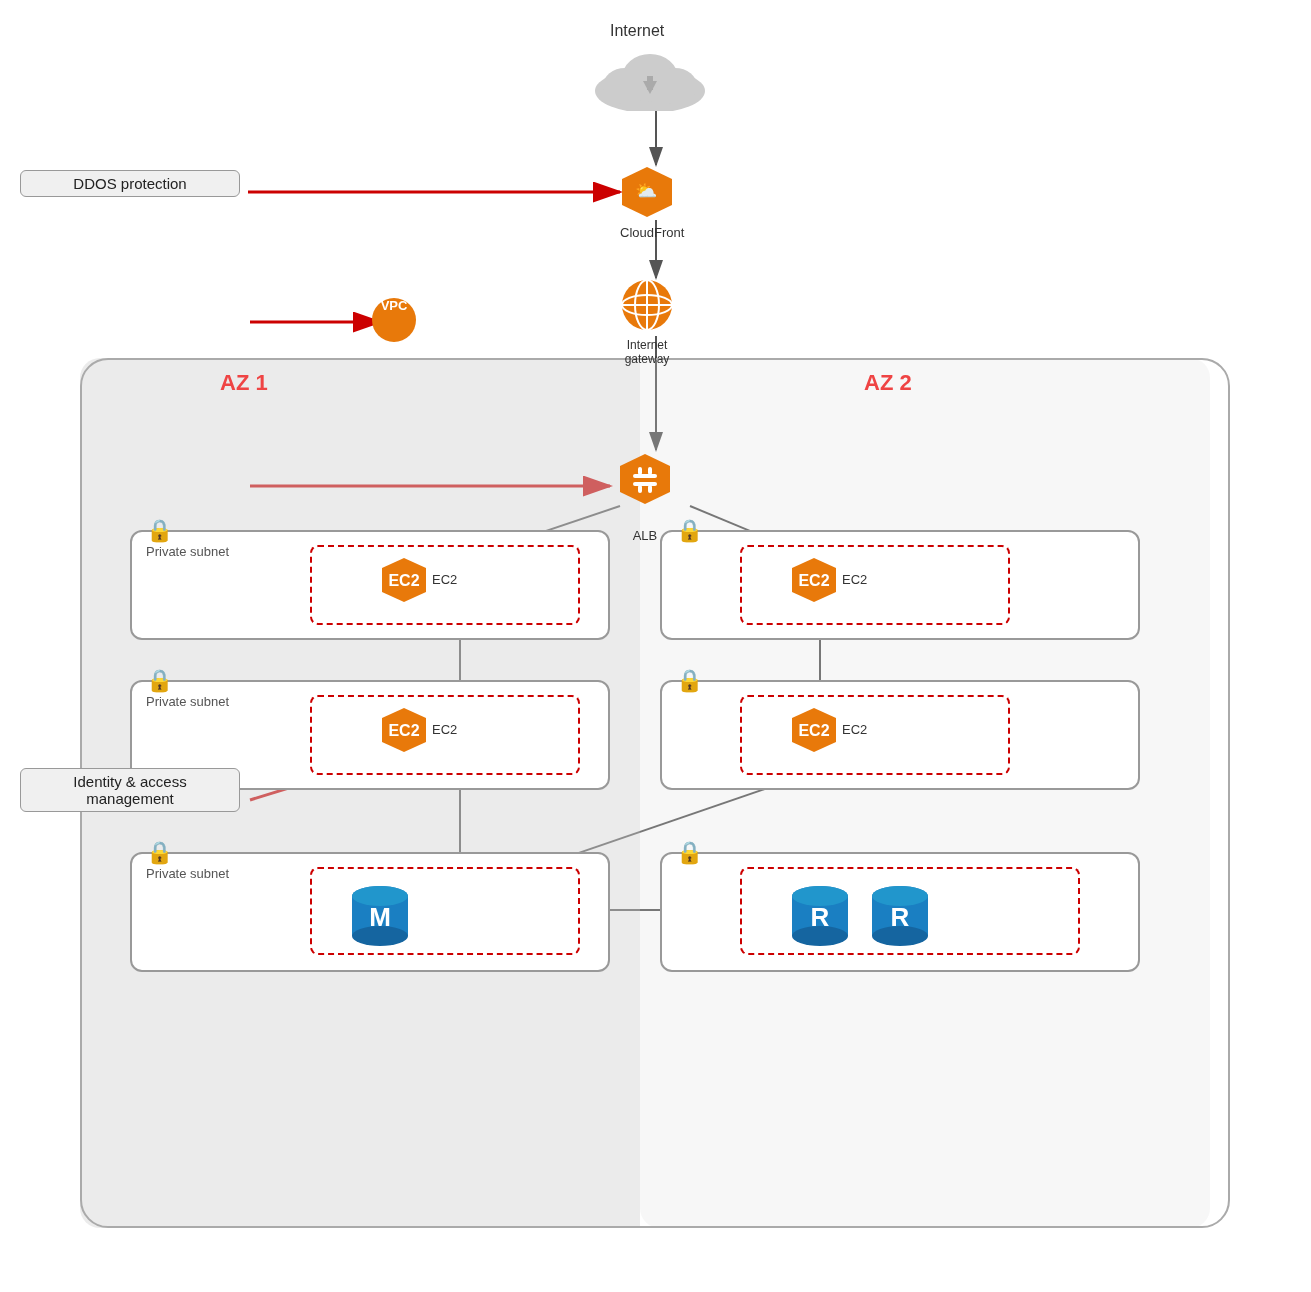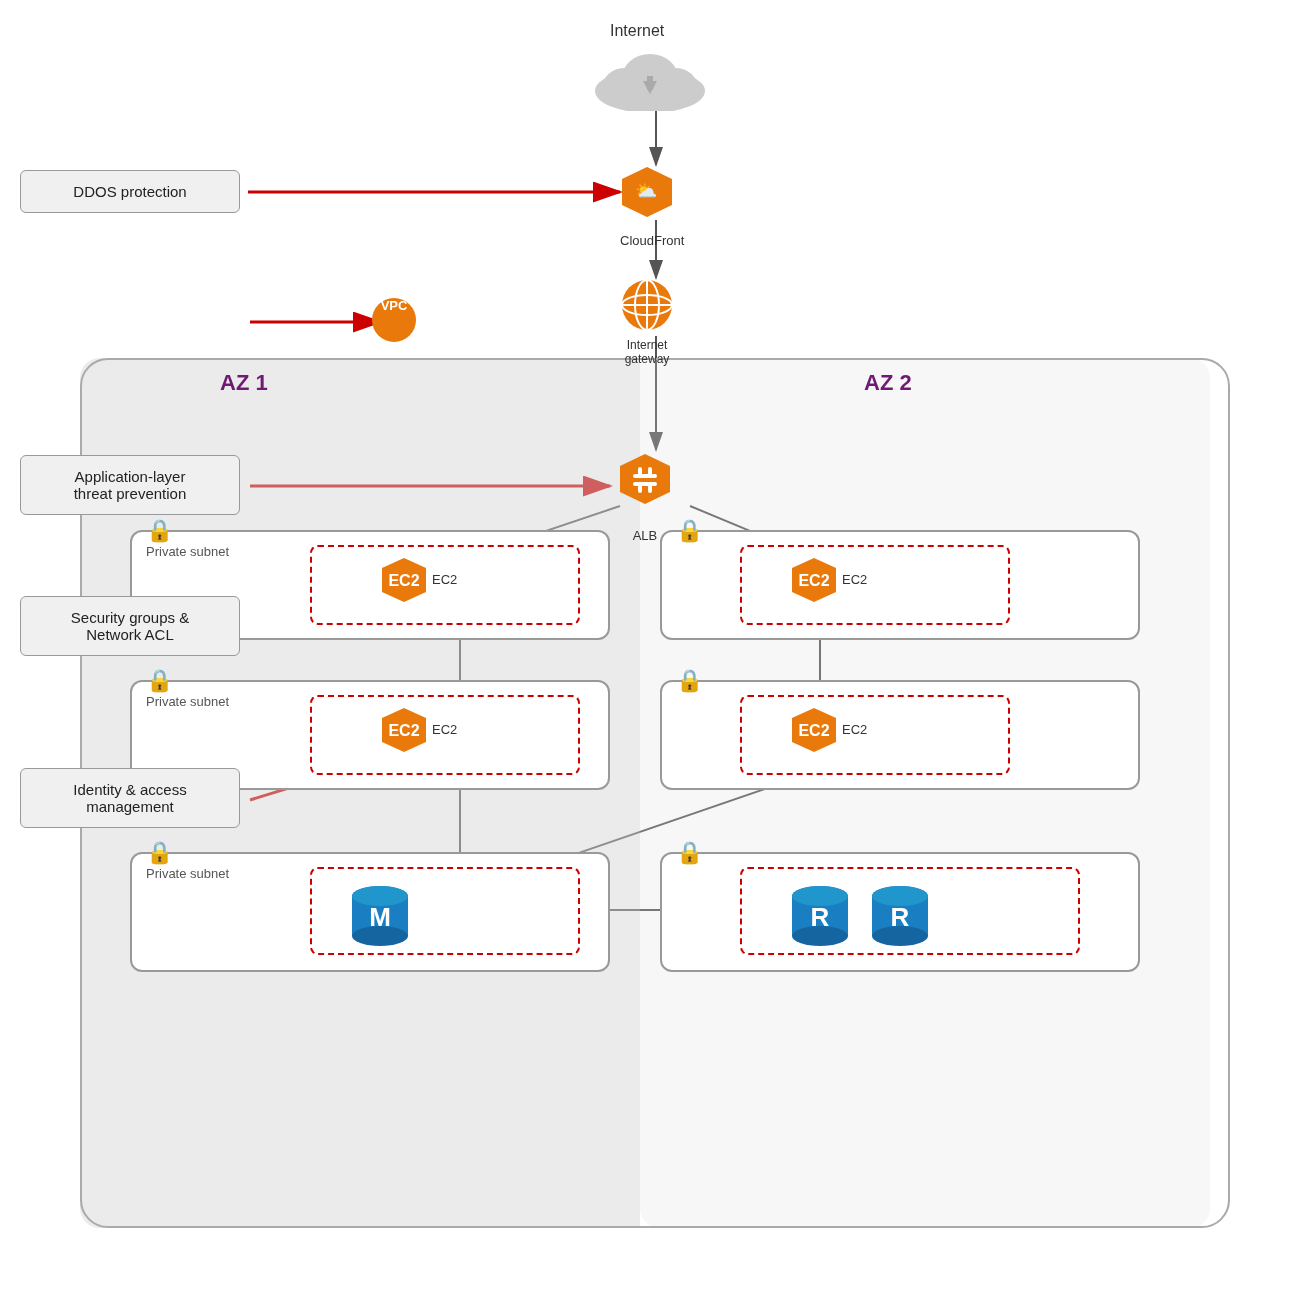--- a/index.html
+++ b/index.html
@@ -16,30 +16,30 @@
       position: relative;
       width: 1311px;
       height: 1292px;
     }
 
     
     .az-label {
       position: absolute;
       font-size: 22px;
       font-weight: bold;
-      color: #701a75;
+      color: #ef4444;
     }
 
     
     .label-box {
       position: absolute;
       background: #f0f0f0;
       border: 1.5px solid #999;
       border-radius: 6px;
-      padding: 12px 12px;
+      padding: 4px 12px;
       font-size: 15px;
       color: #222;
       white-space: nowrap;
       text-align: center;
     }
 
     
     svg.arrows {
       position: absolute;
       top: 0;
@@ -133,21 +133,21 @@
       <polygon points="60,58 53,45 67,45" fill="#aaa"></polygon>
       <rect x="57" y="40" width="6" height="14" fill="#aaa"></rect>
     </svg>
   </div>
 
   <div style="position:absolute; left:620px; top:165px;">
     <svg width="54" height="54" viewBox="0 0 54 54">
       <polygon points="27,2 52,14 52,40 27,52 2,40 2,14" fill="#e8790a"></polygon>
       <text x="27" y="32" text-anchor="middle" fill="white" font-size="18" font-weight="bold">⛅</text>
     </svg>
-    <div style="font-size:13px; color:#333; margin-top:10px; text-align:center;">CloudFront</div>
+    <div style="font-size:13px; color:#333; margin-top:2px; text-align:center;">CloudFront</div>
   </div>
 
   <div style="position:absolute; left:620px; top:278px;">
     <svg width="54" height="54" viewBox="0 0 54 54">
       <circle cx="27" cy="27" r="25" fill="#e8790a"></circle>
       <ellipse cx="27" cy="27" rx="12" ry="25" stroke="white" stroke-width="2" fill="none"></ellipse>
       <ellipse cx="27" cy="27" rx="25" ry="10" stroke="white" stroke-width="2" fill="none"></ellipse>
       <line x1="2" y1="27" x2="52" y2="27" stroke="white" stroke-width="2"></line>
       <line x1="27" y1="2" x2="27" y2="52" stroke="white" stroke-width="2"></line>
     </svg>
@@ -302,26 +302,20 @@
       <ellipse cx="30" cy="20" rx="28" ry="10" fill="#2196cc"></ellipse>
       <text x="30" y="50" text-anchor="middle" fill="white" font-size="26" font-weight="bold">R</text>
     </svg>
   </div>
 
   <div class="label-box" style="left:20px; top:170px; min-width:220px;">
     <span>DDOS protection</span>
   </div>
 
 
-  <div class="label-box" style="left:20px; top:455px; min-width:220px; white-space:normal; text-align:center;">
-    <span>Application-layer<br>threat prevention</span>
-  </div>
-
-  <div class="label-box" style="left:20px; top:596px; min-width:220px; white-space:normal; text-align:center;">
-    <span>Security groups &amp;<br>Network ACL</span>
-  </div>
+
 
   <div class="label-box" style="left:20px; top:768px; min-width:220px; white-space:normal; text-align:center;">
     <span>Identity &amp; access<br>management</span>
   </div>
 
 
 </div>
 
 </body></html>

